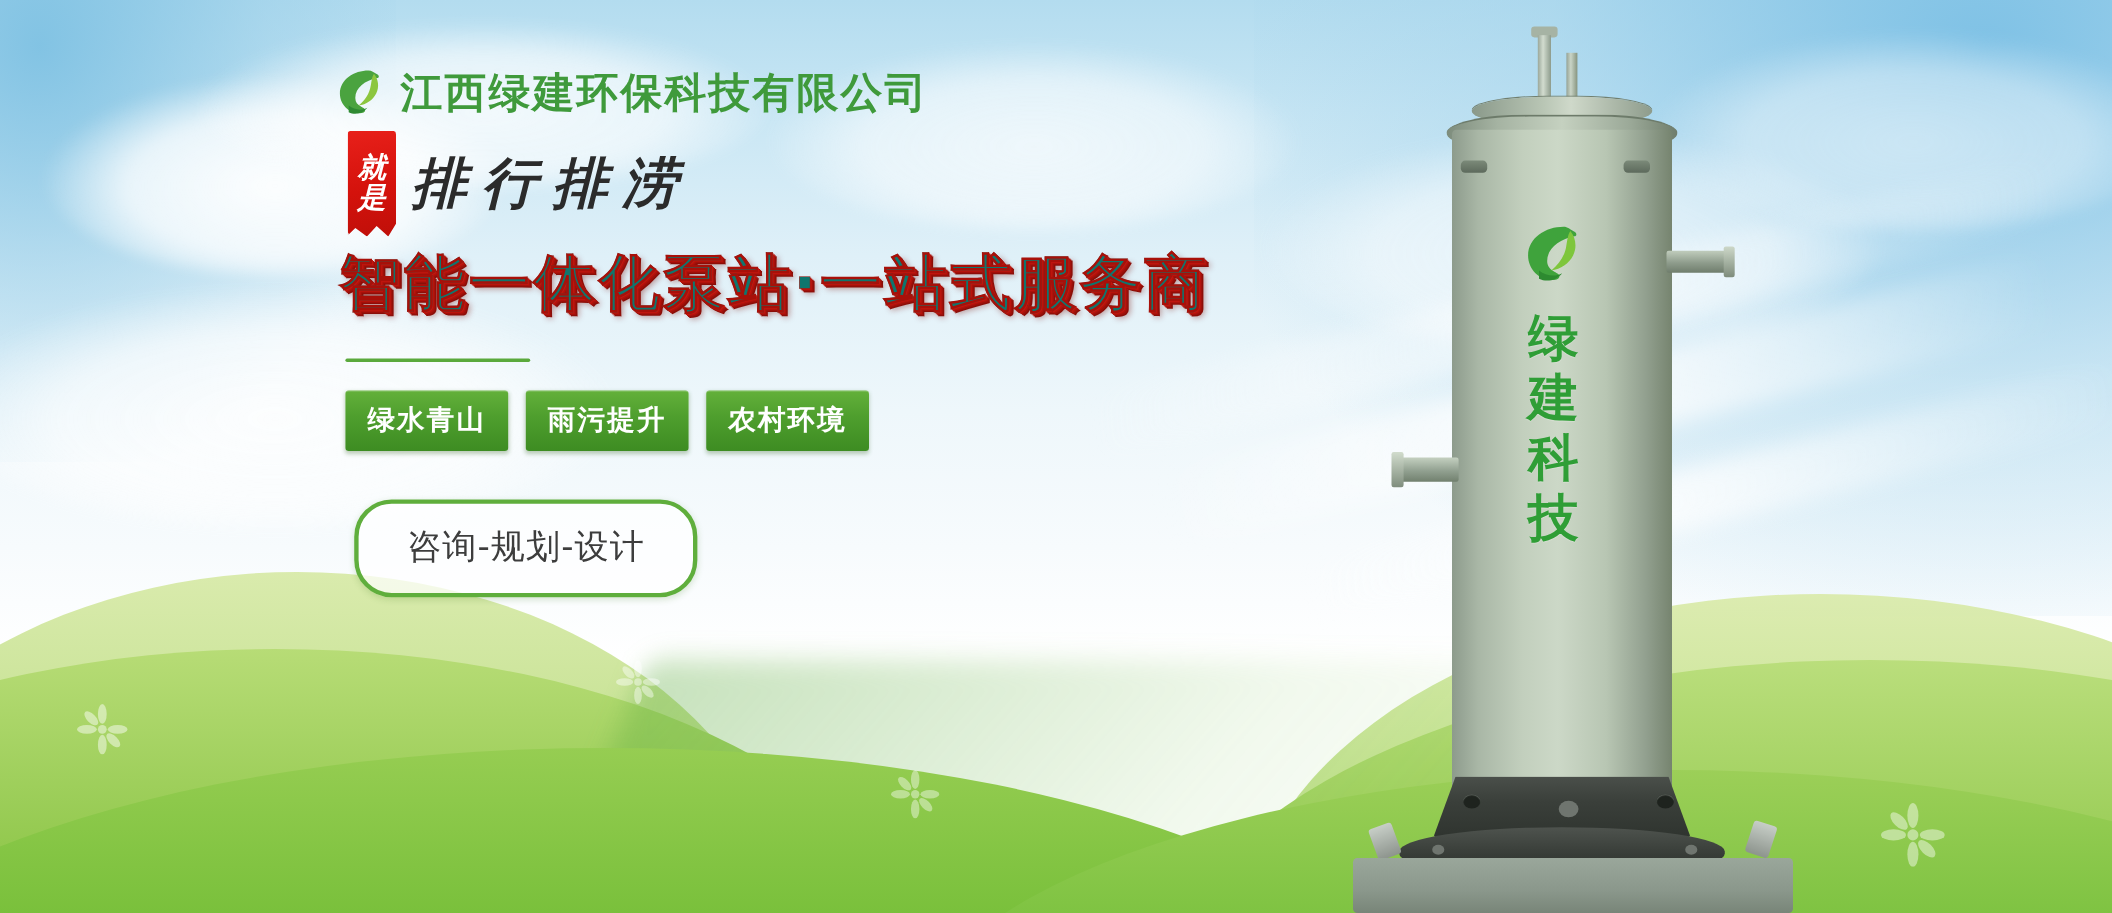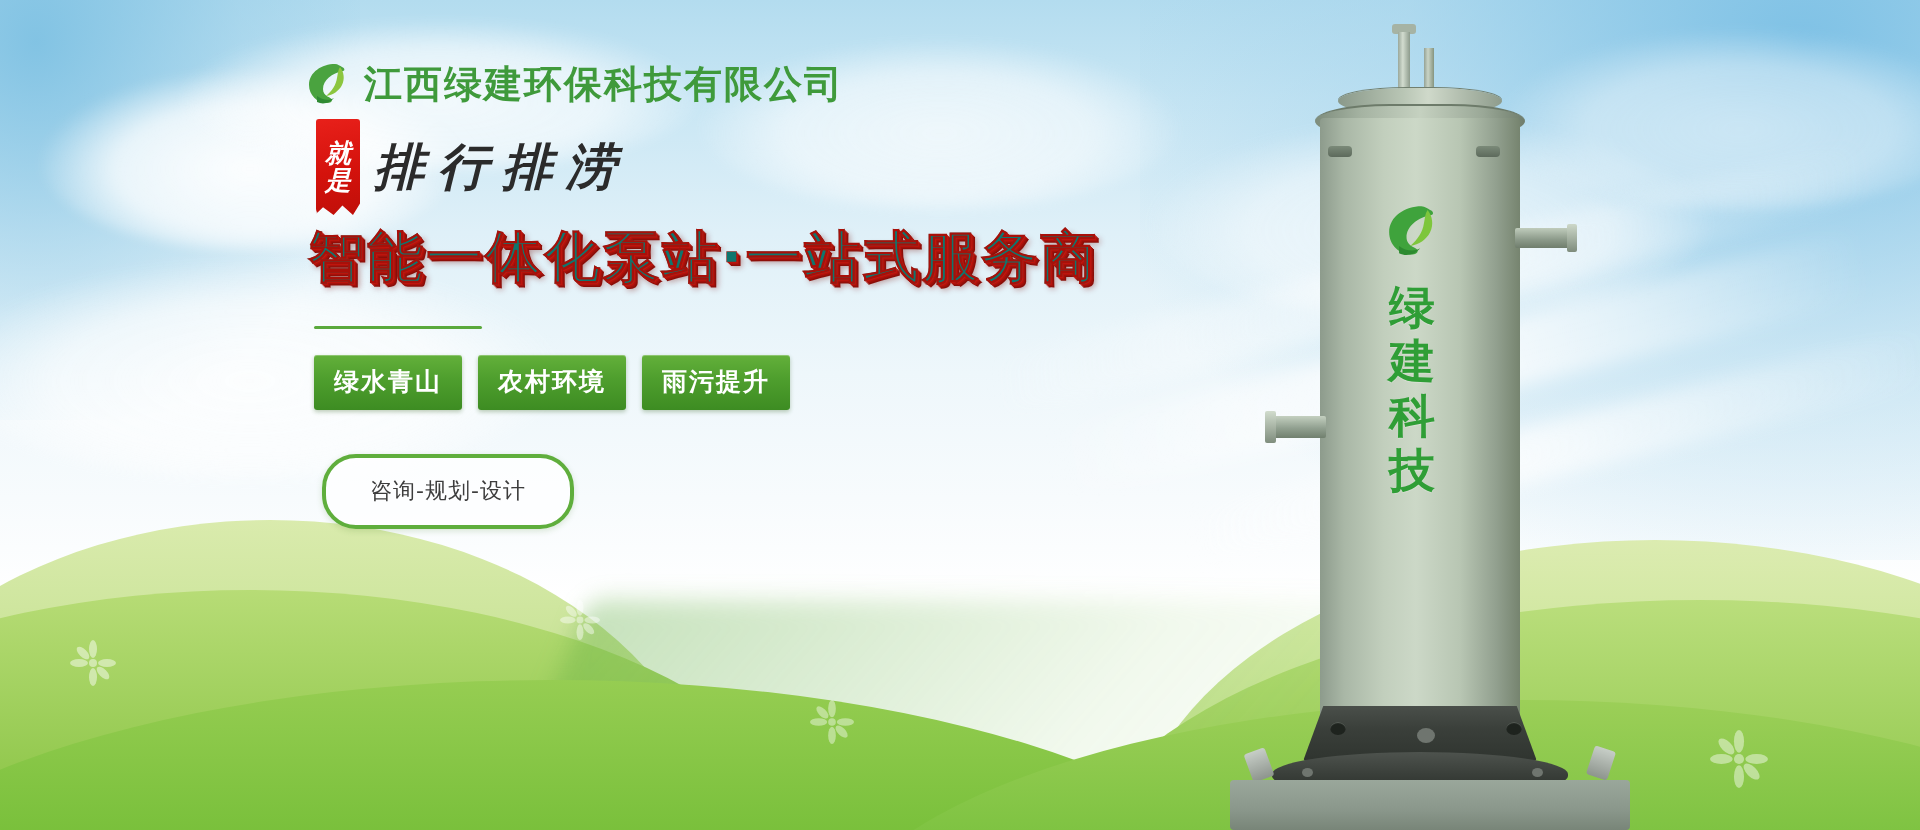--- a/index.html
+++ b/index.html
@@ -207,21 +207,21 @@
     display:inline-block;
     padding:16px 44px 18px;
     border:4px solid #5fae3c;
     border-radius:34px;
     background:rgba(255,255,255,.72);
     text-align:center;
     box-shadow:0 2px 6px rgba(60,120,30,.18);
   }
   .services div {
     font-family:"DejaVu Sans","Liberation Sans",sans-serif;
-    font-size:22px;
+    font-size:31px;
     color:#3d3d3d;
     letter-spacing:1px;
     line-height:1.5;
     white-space:nowrap;
   }
 
   
   .pump {
     position:absolute;
     left:1210px; top:0;
@@ -482,22 +482,22 @@
       </span>
       <span class="calli-text">排行排涝</span>
     </div>
 
     <div class="headline">智能一体化泵站·一站式服务商</div>
 
     <div class="divider"></div>
 
     <div class="tags">
       <div class="tag">绿水青山</div>
+      <div class="tag">雨污提升</div>
       <div class="tag">农村环境</div>
-      <div class="tag">雨污提升</div>
     </div>
 
     <div class="services">
       <div>咨询-规划-设计</div>
     </div>
 
   </div>
 
   <div class="pump">
 

